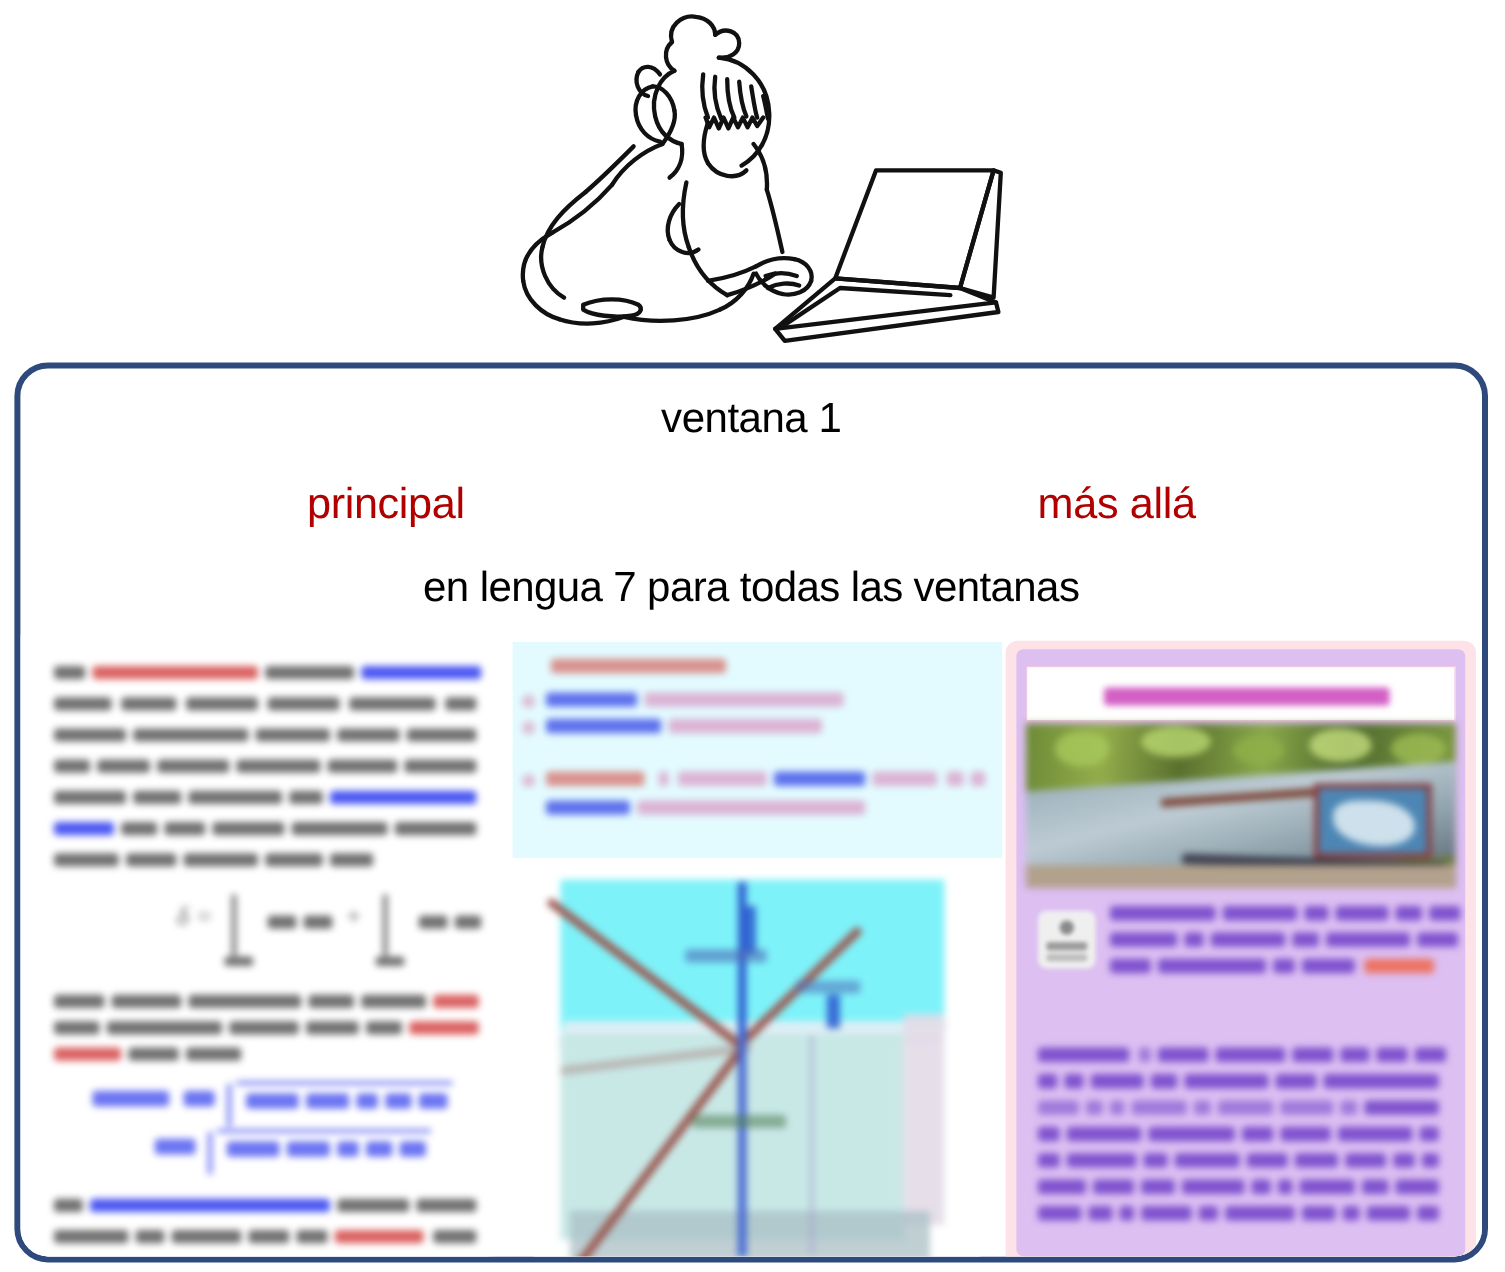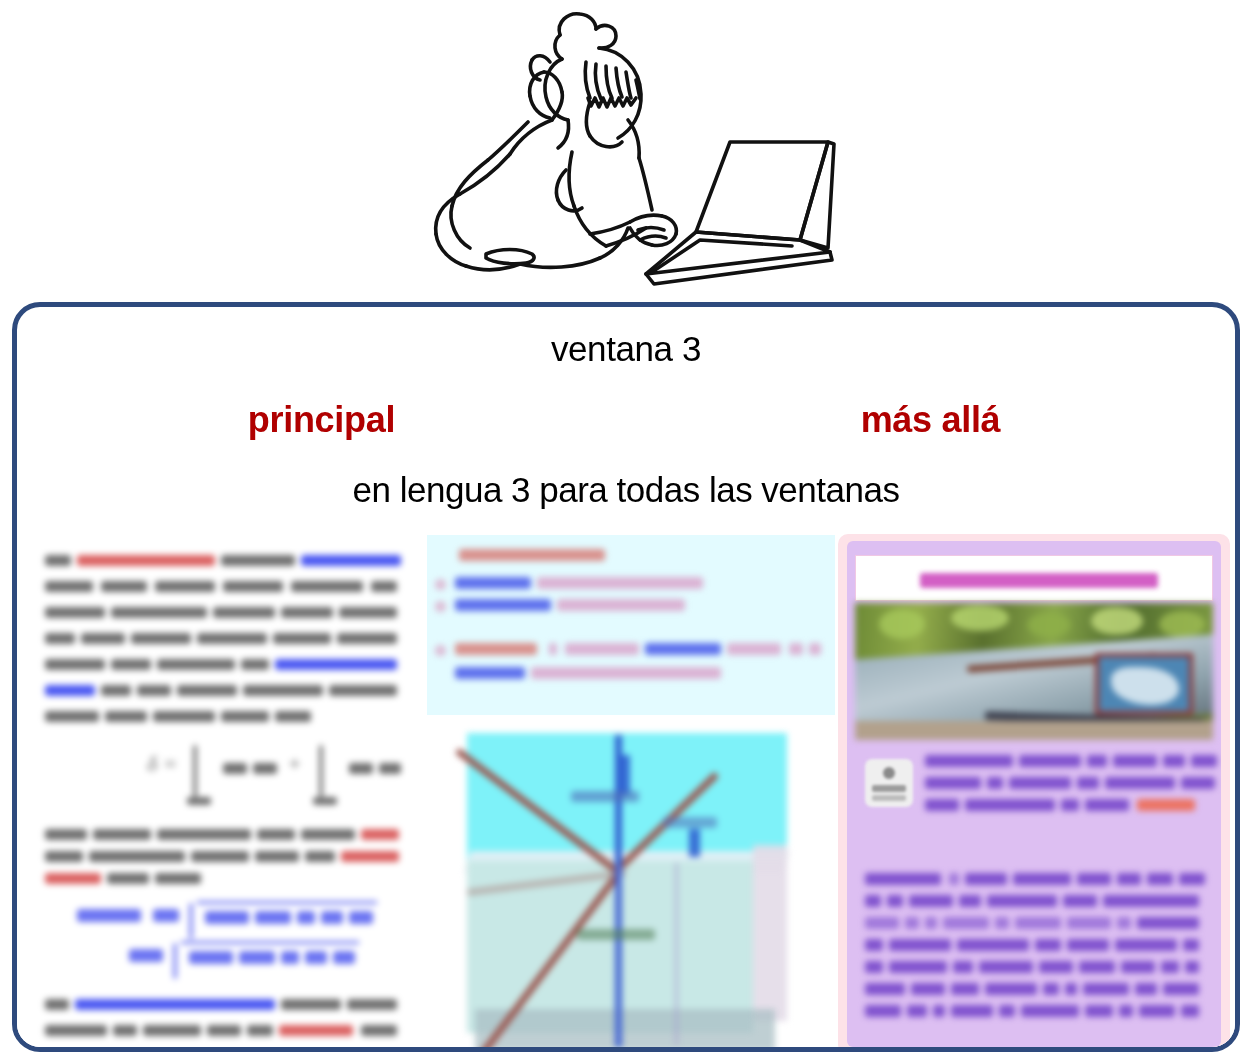--- a/index.html
+++ b/index.html
@@ -62,21 +62,21 @@
 
   .win-label {
     font-size: 35px;
     font-weight: 400;
     color: #000000;
     letter-spacing: -0.4px;
     white-space: nowrap;
   }
   .role-label {
     font-size: 36px;
-    font-weight: 700;
+    font-weight: 400;
     color: #B00000;
     letter-spacing: -0.3px;
     white-space: nowrap;
   }
 
   #caption {
     position: absolute;
     top: 163px;
     left: 0;
     width: 100%;
@@ -445,34 +445,34 @@
       <path d="M252 270 L300 238 L392 244"></path>
       <path d="M246 272 L254 282 L432 258 L430 250"></path>
     </g>
   </svg>
 </div>
 
 <div id="frame">
 
   <div class="win-row" id="row-windows">
     <div class="win-col">
-      <span class="win-label">ventana 3</span>
+      <span class="win-label">ventana 1</span>
     </div>
   </div>
 
   <div class="win-row" id="row-roles">
     <div class="win-col">
       <span class="role-label">principal</span>
     </div>
     <div class="win-col">
       <span class="role-label">más allá</span>
     </div>
   </div>
 
-  <div id="caption">en lengua 3 para todas las ventanas</div>
+  <div id="caption">en lengua 7 para todas las ventanas</div>
 
   <div id="panels">
 
     <div class="panel" id="panel-1">
       <div class="doc-sheet">
 
         <div class="doc-line" style="left:8px;  top:18px;  width:26px;"></div>
         <div class="doc-line red" style="left:40px; top:18px;  width:138px;"></div>
         <div class="doc-line" style="left:184px;top:18px;  width:74px;"></div>
         <div class="doc-line blue" style="left:264px;top:18px;  width:100px;"></div>

